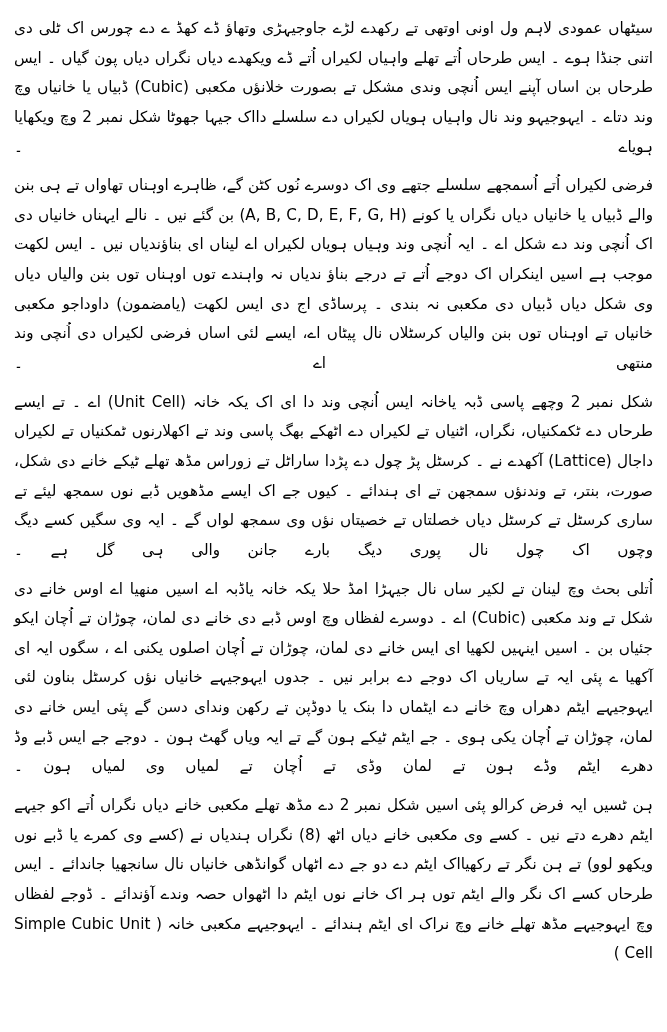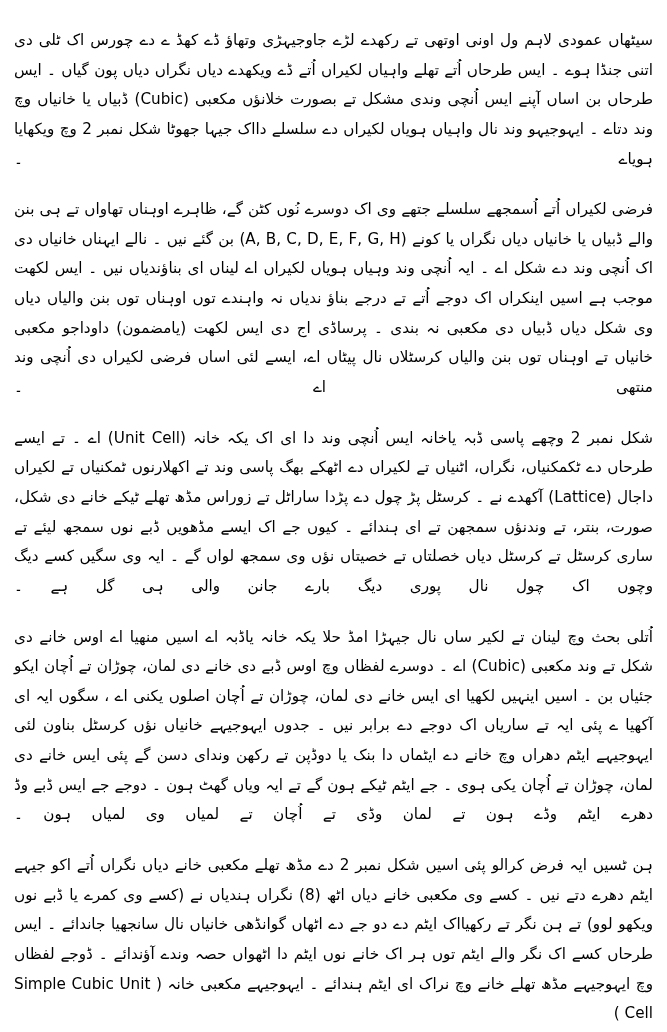--- a/index.html
+++ b/index.html
@@ -24,21 +24,21 @@
   }
   .doc-body {
     direction: rtl;
     text-align: justify;
     text-align-last: justify;
     color: #000000;
     font-size: 15.2px;
     line-height: 1.95;
   }
   .para {
-    margin: 16px 0 2px 0;
+    margin: 4px 0 2px 0;
     direction: rtl;
     text-align: justify;
     text-align-last: justify;
   }
   .para.last-right {
     text-align-last: right;
   }
   .spacer-sm { height: 3px; }
 </style>
 </head>

